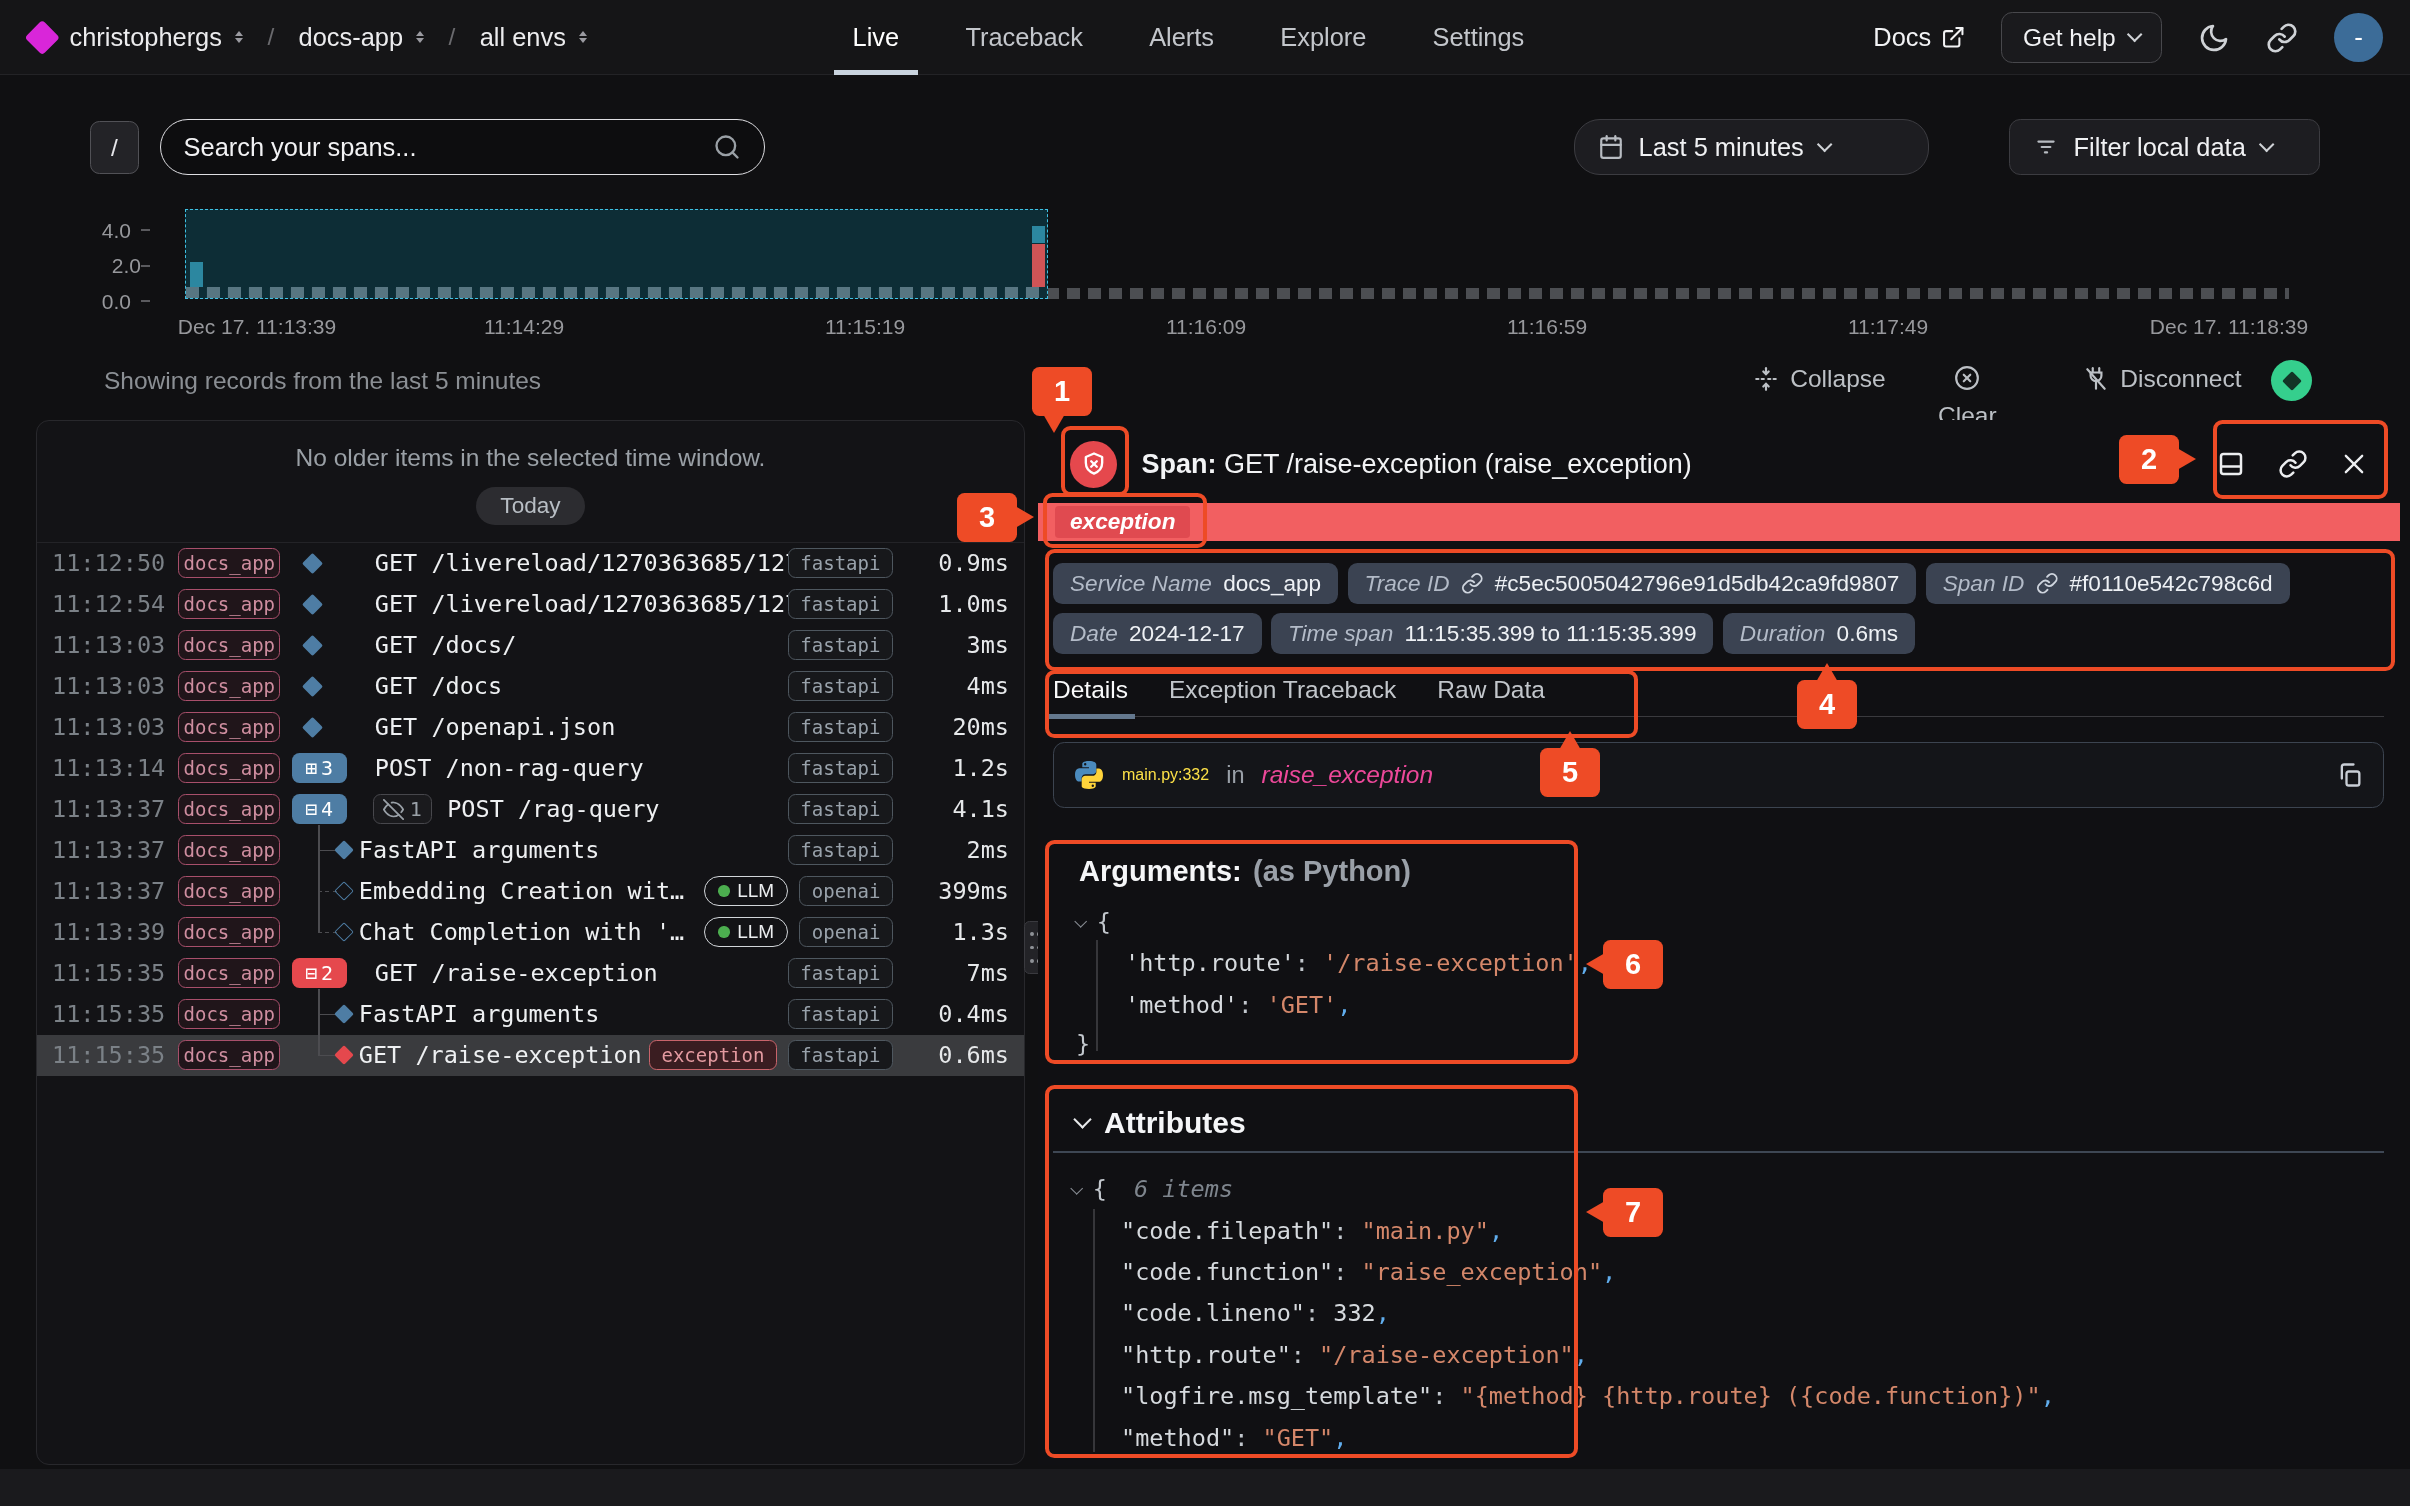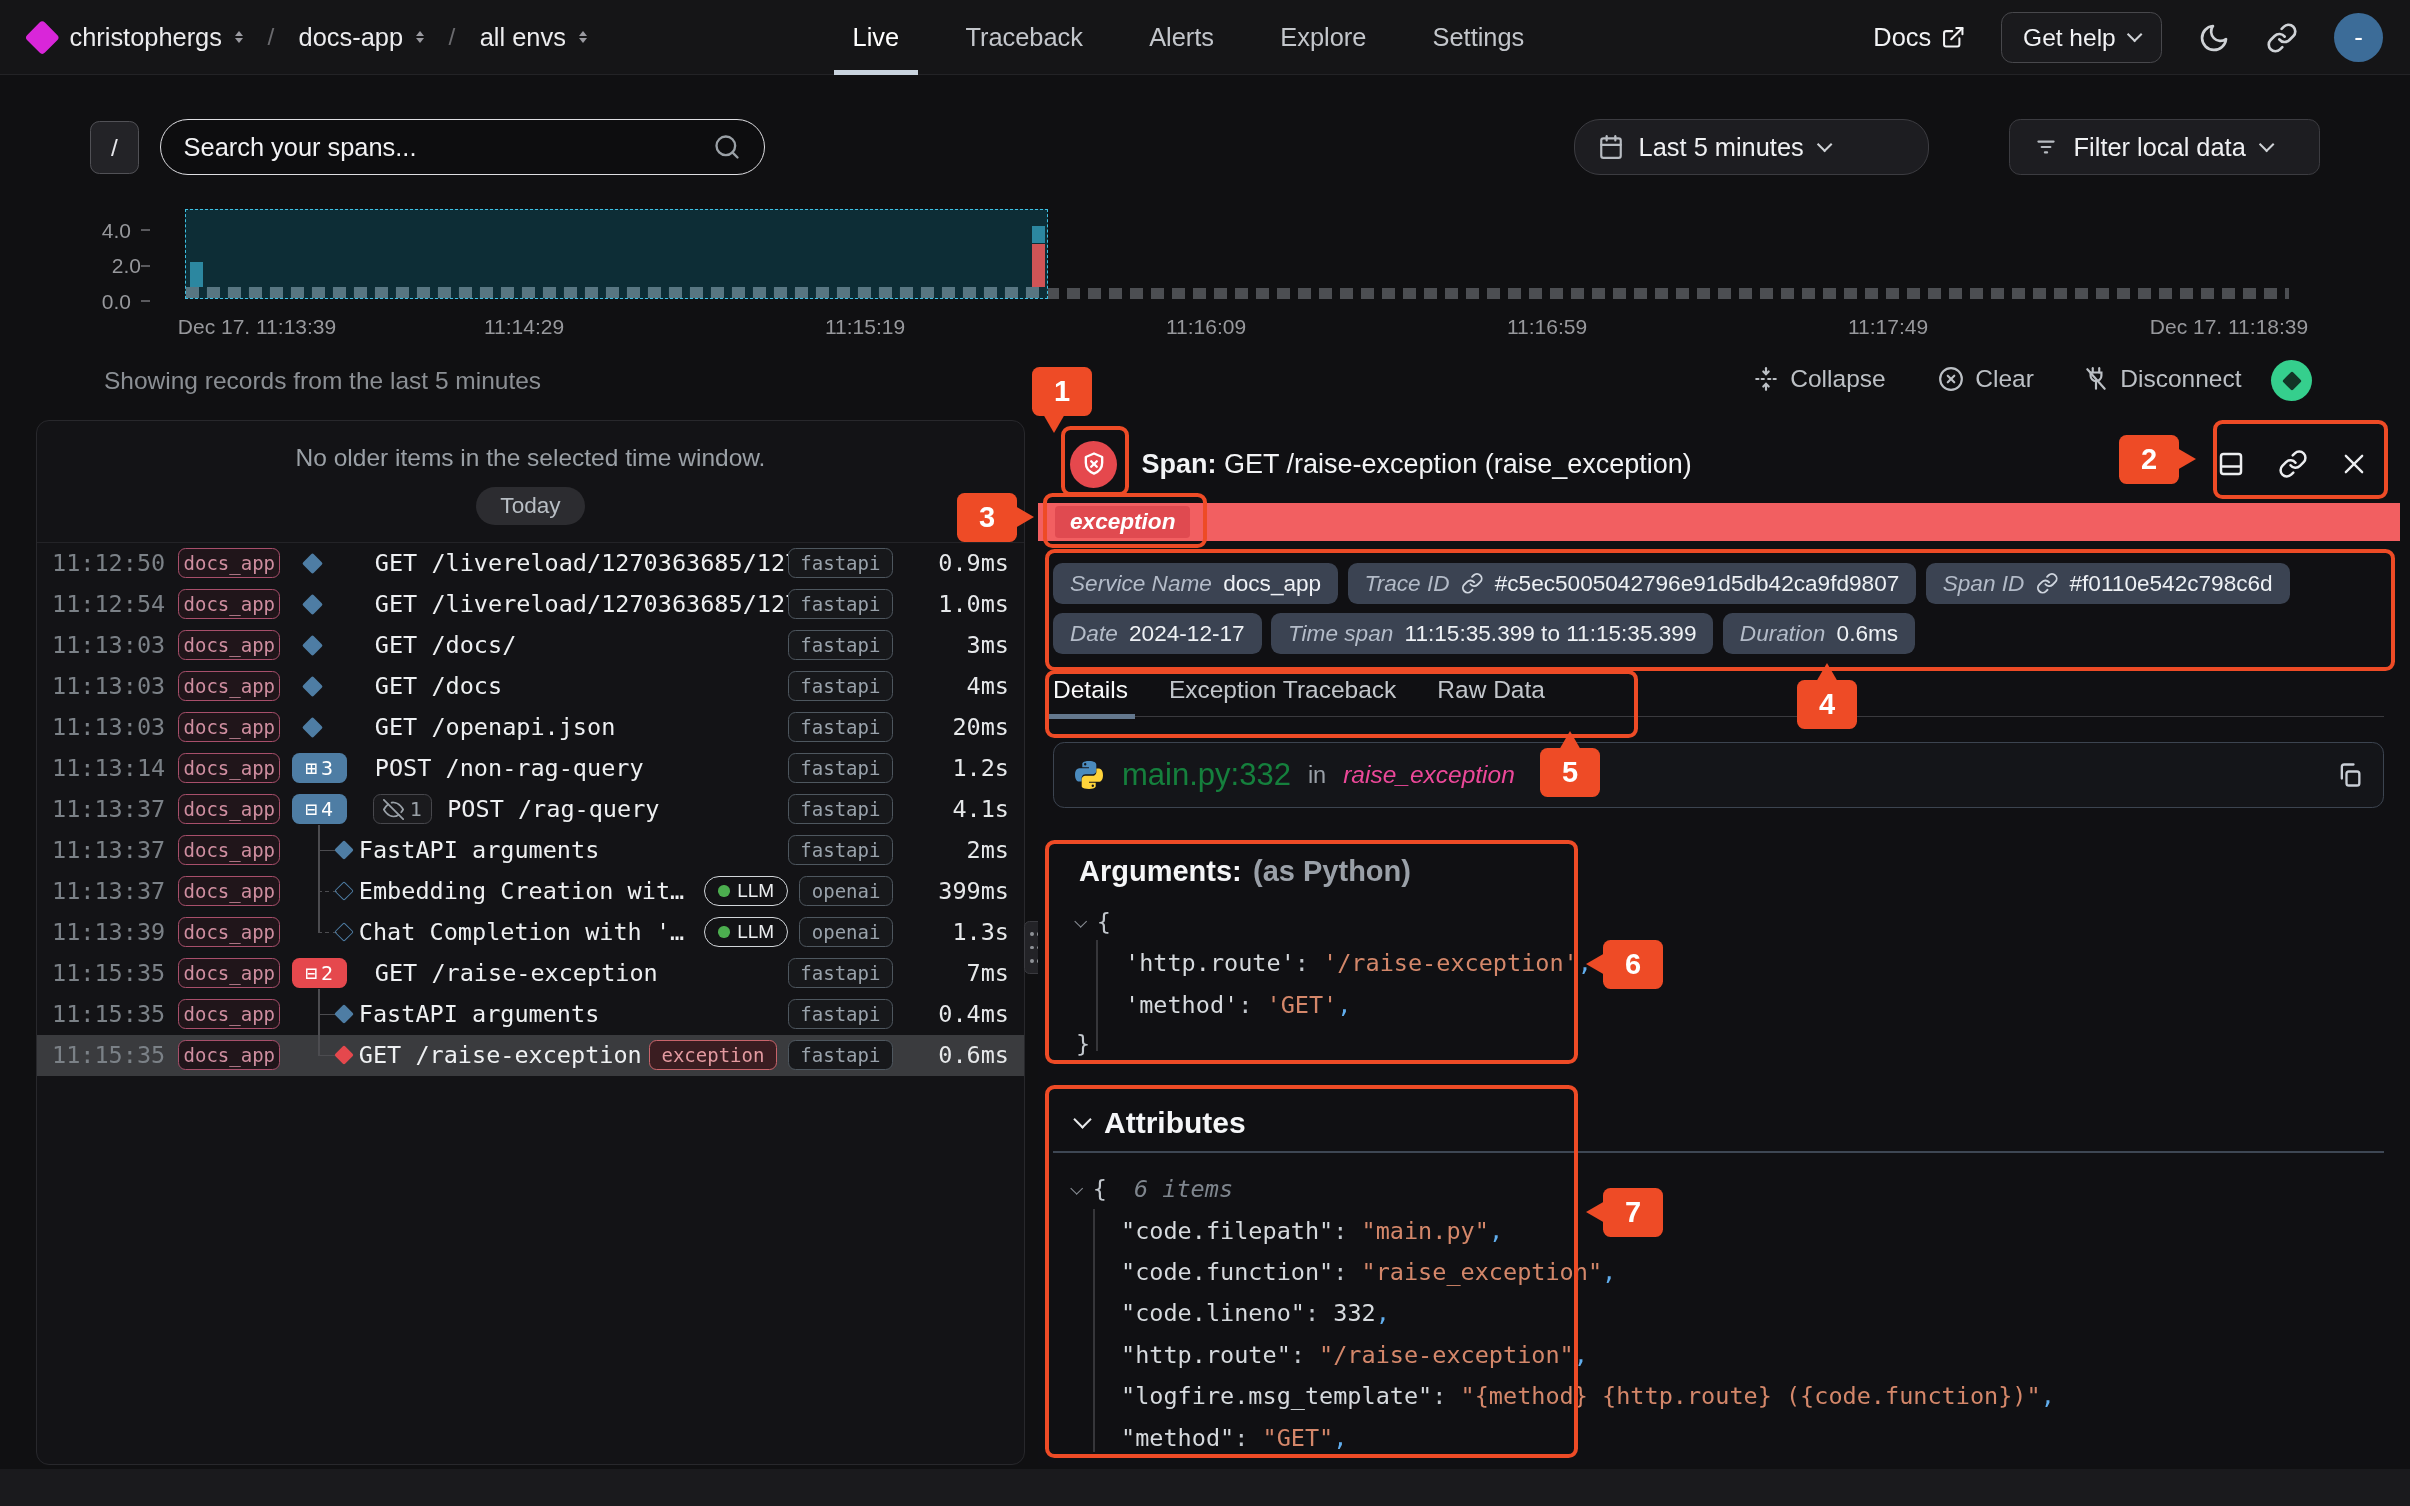--- a/index.html
+++ b/index.html
@@ -139,21 +139,21 @@
   .mpill .lab { font-style:italic; color:#b3bbc8; }
   .mpill .val { color:#eef1f5; }
   .mpill svg { color:#cfd5de; }
   .dtabs { position:absolute; left:15px; top:256px; width:1331px; display:flex; gap:41px; font-size:24.5px;
            border-bottom:1.9px solid #3a3a3e; height:41px; }
   .dtab { color:#c2c6cb; position:relative; cursor:pointer; display:flex; align-items:flex-start; }
   .dtab.active { color:#fafbfc; }
   .dtab.active::after { content:""; position:absolute; left:-7.5px; right:-7.5px; bottom:-2.8px; height:4.7px; background:#64788e; }
   .srcbox { position:absolute; left:15px; top:322px; width:1331px; height:66px; border:1.9px solid #3c4450;
             border-radius:11.3px; background:#141519; display:flex; align-items:center; gap:17px; padding:0 19px; }
-  .srcfile { font-size:31px; color:#15803d; }
+  .srcfile { font-size:16px; color:#fde047; }
   .srcin { font-size:23.5px; color:#9aa0a8; }
   .srcfunc { font-size:24.5px; color:#ec4899; font-style:italic; }
   .copybtn { margin-left:auto; color:#c9ced6; cursor:pointer; }
 
   .argshead { position:absolute; left:41px; top:435px; font-size:29px; font-weight:bold; color:#f5f6f8; }
   .argshead .sub { color:#9aa0a8; margin-left:11.3px; }
   .code { font-family:"DejaVu Sans Mono",monospace; font-size:23.5px; position:absolute; }
   .ck { color:#d6dade; }  .cv { color:#d4876a; }  .cm { color:#61aeee; }
   .cp { color:#c2c7cd; }  .cg { color:#7e858d; }
   .codechev { display:inline-block; width:9.4px; height:9.4px; border-right:1.9px solid #8a8f96;
@@ -306,21 +306,21 @@
 <div class="statbtn" style="left:1753px;">
   <svg width="26" height="26" viewBox="0 0 24 24" fill="none" stroke="#bcc0c5" stroke-width="2" stroke-linecap="round">
       <path d="M12 2v5"></path>
       <path d="M9.5 5 12 7.5 14.5 5"></path>
       <path d="M12 22v-5"></path>
       <path d="M9.5 19 12 16.5l2.5 2.5"></path>
       <path d="M3 12h2M8 12h2M14 12h2M19 12h2"></path>
     </svg>
   <span>Collapse</span>
 </div>
-<div class="statbtn" style="left:1938px;">
+<div class="statbtn" style="left:1938px;flex-direction:column;">
   <svg width="26" height="26" viewBox="0 0 24 24" fill="none" stroke="#bcc0c5" stroke-width="2" stroke-linecap="round">
       <circle cx="12" cy="12" r="10"></circle>
       <line x1="9" y1="9" x2="15" y2="15"></line>
       <line x1="15" y1="9" x2="9" y2="15"></line>
     </svg>
   <span>Clear</span>
 </div>
 <div class="statbtn" style="left:2083px;">
   <svg width="26" height="26" viewBox="0 0 24 24" fill="none" stroke="#bcc0c5" stroke-width="2" stroke-linecap="round">
       <path d="M9 6V2"></path>

